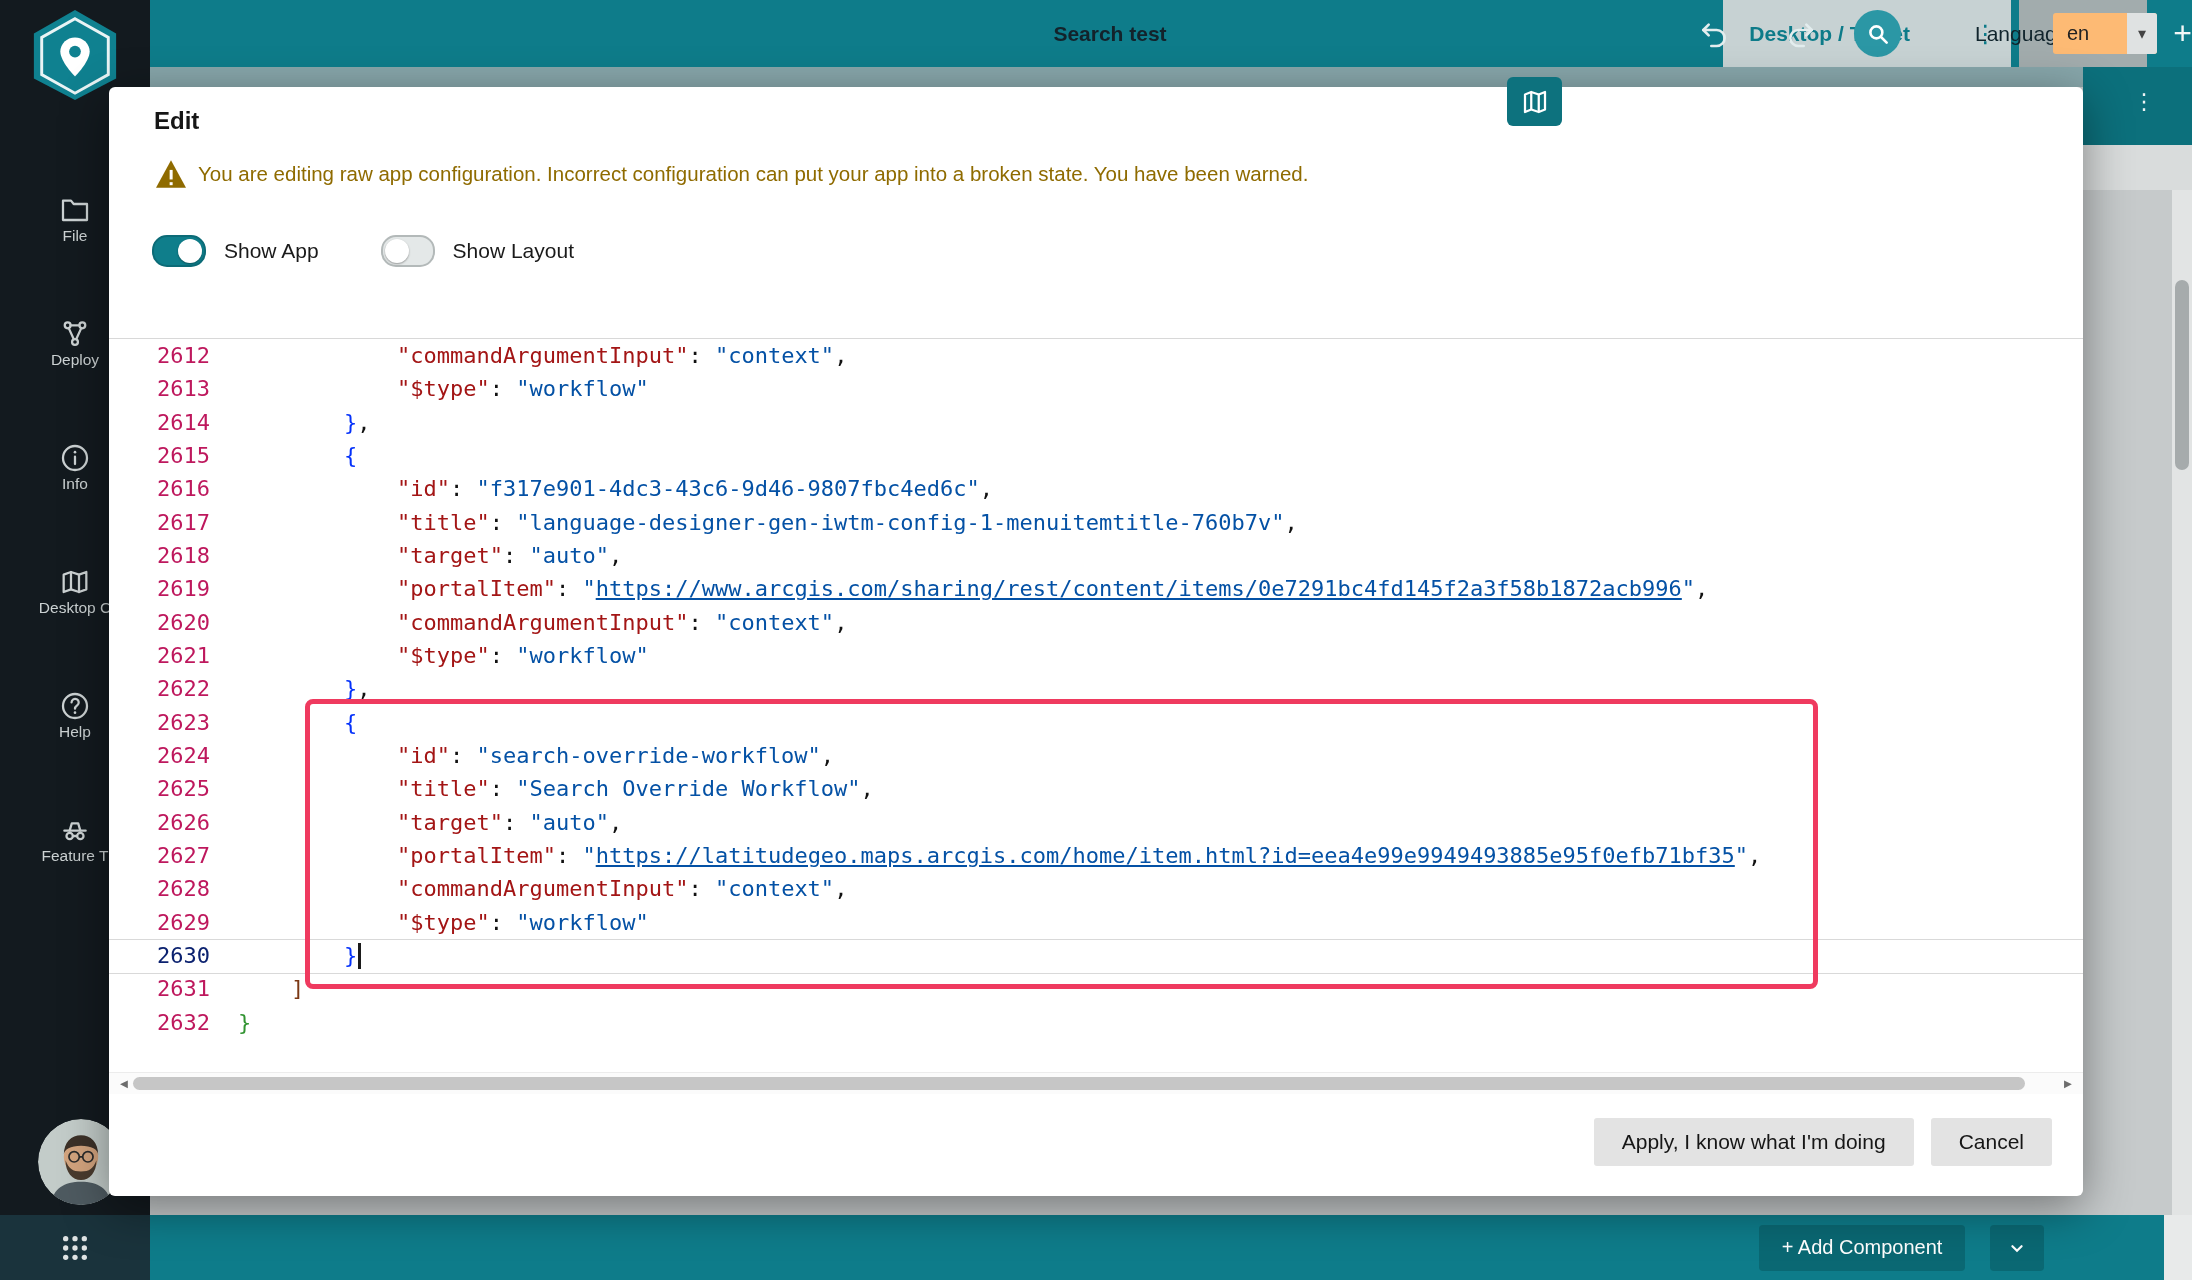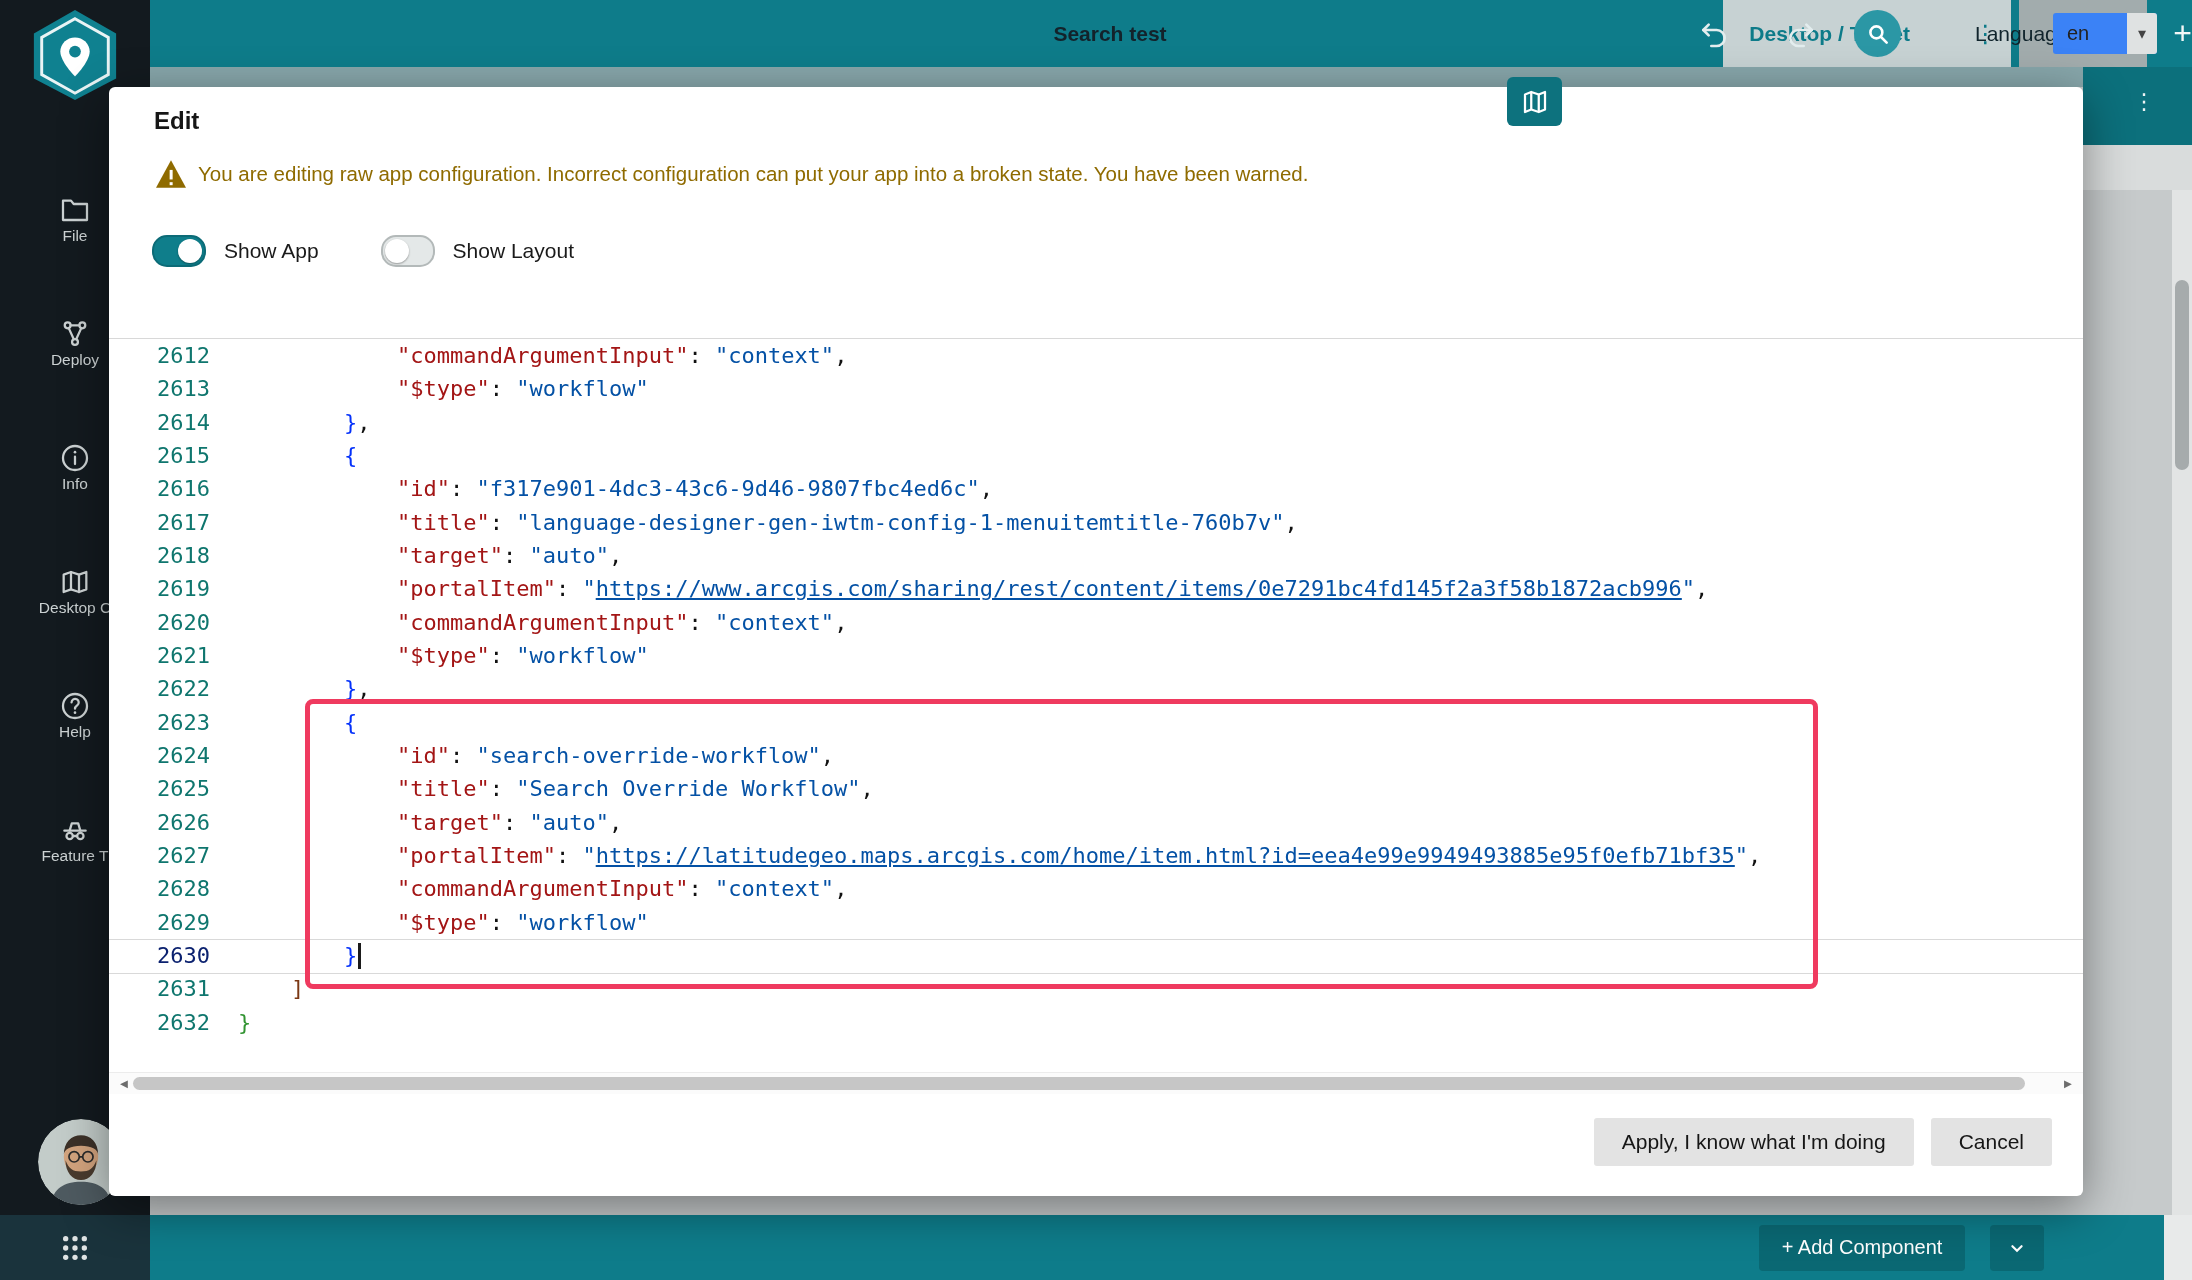--- a/index.html
+++ b/index.html
@@ -14,21 +14,21 @@
   
   #topbar{left:150px;top:0;width:2042px;height:67px;background:#0e7c8a;display:flex;align-items:center;justify-content:flex-end;}
   .tab{height:67px;display:flex;align-items:center;font-size:21px;cursor:default;}
   #tab-active{margin-left:15px;width:262px;background:#c7d2d3;color:#0d7b89;font-weight:600;padding-left:26px;justify-content:space-between;}
   #tab-active .kebab{font-size:24px;color:#0d7b89;padding:0 14px;font-weight:400;}
   #tab-phone{margin-left:8px;width:128px;background:#a2acad;color:#26323a;justify-content:center;}
   #tab-add{margin-left:26px;color:#f2f7f7;font-size:32px;font-weight:300;}
   #bar-title{left:960px;top:0;width:300px;height:67px;line-height:67px;text-align:center;font-size:21px;color:#13232b;font-weight:600;}
   .bar-ico{top:18px;width:32px;height:32px;}
   #lang-label{left:1975px;top:0;height:67px;line-height:67px;font-size:21px;color:#10242c;}
-  #lang-dd{left:2053px;top:13px;width:104px;height:41px;background:#3b82f6;border-radius:3px;display:flex;align-items:center;font-size:20px;color:#222;}
+  #lang-dd{left:2053px;top:13px;width:104px;height:41px;background:#fdba74;border-radius:3px;display:flex;align-items:center;font-size:20px;color:#222;}
   #lang-dd .val{padding-left:14px;flex:1;}
   #lang-dd .dd-arrow{width:30px;height:41px;background:#dfe2e2;border-radius:0 3px 3px 0;display:flex;align-items:center;justify-content:center;color:#444;font-size:16px;}
   #search-btn{left:1854px;top:10px;width:47px;height:47px;border-radius:50%;background:#2b97a5;display:flex;align-items:center;justify-content:center;}
 
   
   #sidebar{left:0;top:0;width:150px;height:1280px;background:#131a1f;}
   .side-item{position:absolute;width:150px;text-align:center;color:#ccd2d3;}
   .side-item .side-label{margin-top:1px;font-size:15.5px;white-space:nowrap;}
   #logo{left:25px;top:8px;}
   #avatar{left:38px;top:1119px;width:86px;height:86px;border-radius:50%;overflow:hidden;}
@@ -60,21 +60,21 @@
   .switch.on .knob{right:2px;}
   .switch.off .knob{left:2px;}
   .tlabel{font-size:21px;color:#1a1a1a;margin-left:18px;}
   #toggle-gap{width:62px;}
 
   
   #editor-top-border{left:0;top:251px;width:1974px;height:1px;background:#d8d8d8;}
   #code-lines{left:0;top:252px;width:1974px;height:701px;background:#fff;
     font-family:"DejaVu Sans Mono","Liberation Mono",monospace;font-size:22px;}
   .cl{height:33.33px;line-height:33.33px;white-space:pre;padding-left:48px;display:flex;}
-  .ln{display:inline-block;width:81px;color:#0f766e;flex:none;}
+  .ln{display:inline-block;width:81px;color:#be185d;flex:none;}
   .ln.active{color:#0b216f;}
   .code{display:inline-block;}
   .tk-key{color:#a31515;}
   .tk-val{color:#0451a5;}
   .tk-url{color:#0451a5;text-decoration:underline;}
   .tk-pun{color:#111;}
   .tk-brc{color:#0431fa;}
   .tk-brk{color:#7b3814;}
   .tk-brr{color:#319331;}
   #current-line{left:0;top:852px;width:1974px;height:33px;border-top:1px solid #d9d9d9;border-bottom:1px solid #d9d9d9;pointer-events:none;}

